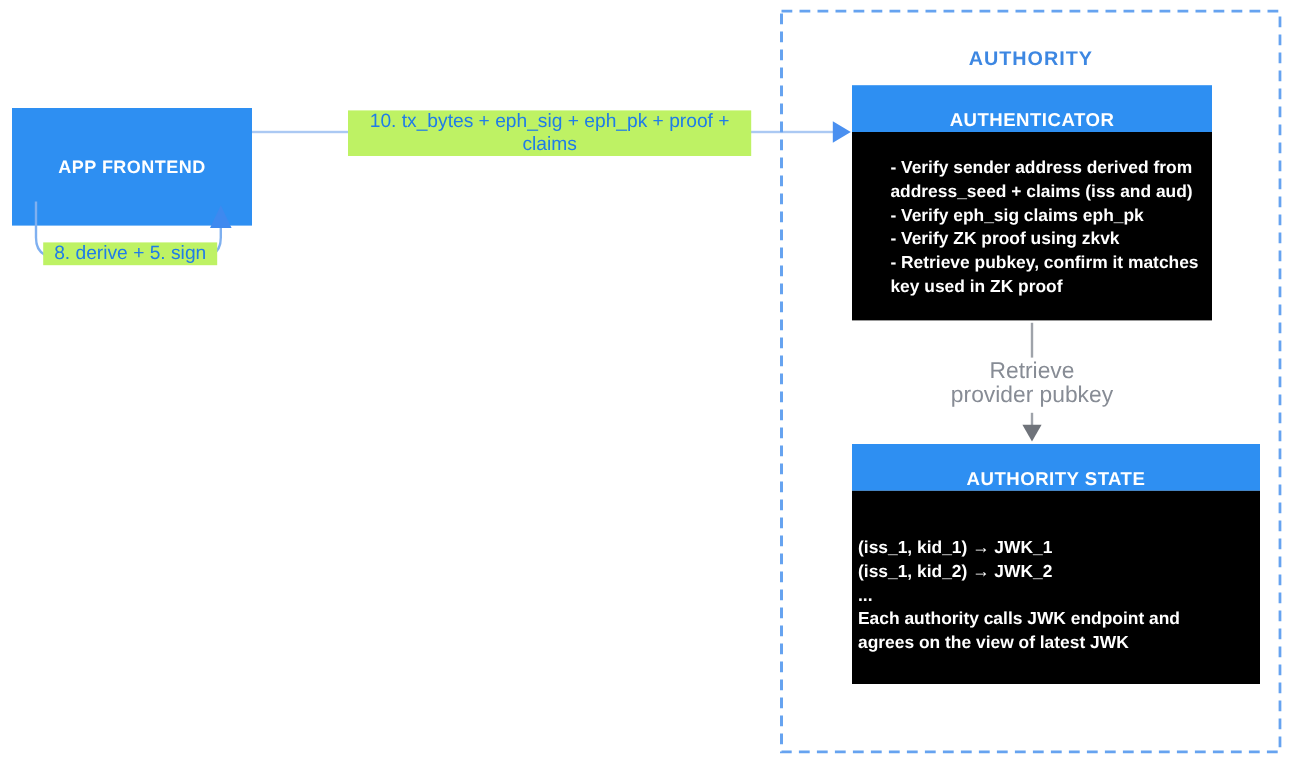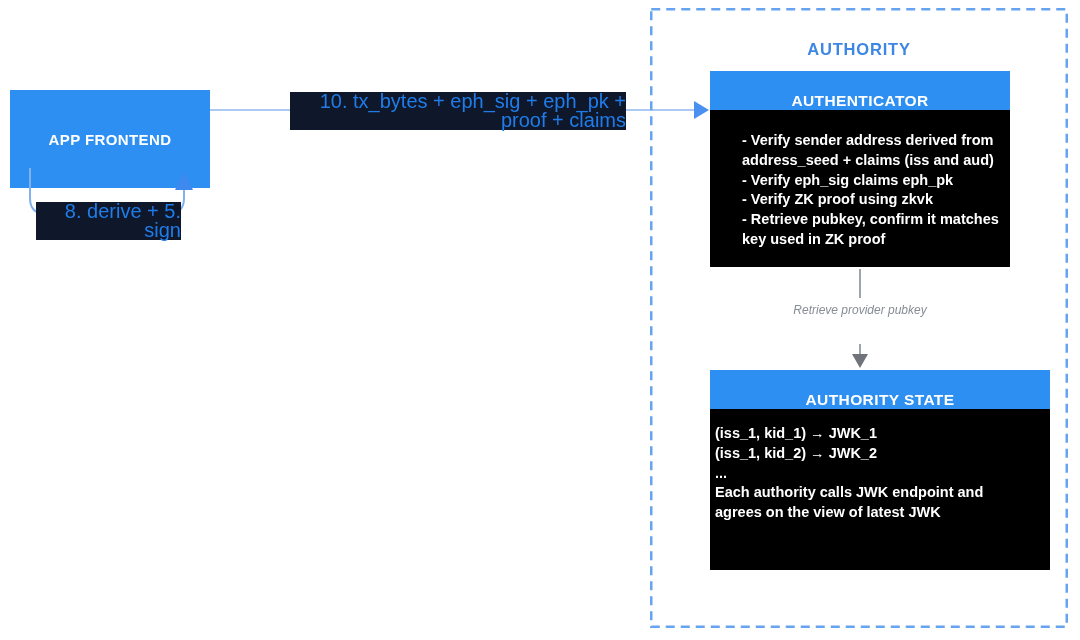--- a/index.html
+++ b/index.html
@@ -69,32 +69,31 @@
     border-left: 15px solid var(--edge-arrowhead-blue, #4a90f0);
   }
   .arrowhead-down {
     width: 0; height: 0;
     border-left: 8px solid transparent;
     border-right: 8px solid transparent;
     border-top: 14px solid var(--gray-arrowhead, #6f737a);
   }
   .edge-label-blue {
     color: var(--label-blue, #1f7ce8);
-    font-size: 20px;
+    font-size: 16px;
     line-height: 19px;
-    text-align: right;
-    background: #0f172a;
+    text-align: center;
+    background: #bef264;
   }
   .edge-label-gray {
     color: var(--gray-text, #878c95);
-    font-size: 12px;
+    font-size: 19px;
     line-height: 20px;
     text-align: center;
     background: #ffffff;
-    font-style: italic;
   }
   .container-title {
     color: var(--container-title-blue, #3d87e2);
     font-size: 16.5px;
     font-weight: 600;
     letter-spacing: 0.8px;
     text-align: center;
   }
 </style>
 </head>
@@ -137,21 +136,21 @@
 
   <div class="abs edge-line-v" style="left:859px; top:269px; height:29px;"></div>
   <div class="abs edge-label-gray" style="left:790px; top:300px; width:140px;">Retrieve provider pubkey</div>
   <div class="abs edge-line-v" style="left:859px; top:344px; height:11px;"></div>
   <div class="abs arrowhead-down" style="left:852px; top:354px;"></div>
 
   <div class="abs" style="left:710px; top:370px; width:340px;">
     <div class="node-header">
       <span>AUTHORITY STATE</span>
     </div>
-    <div class="node-body" style="height:161px; padding-top:15px;">
+    <div class="node-body" style="height:161px; padding-top:39px;">
       <div class="line">(iss_1, kid_1) → JWK_1</div>
       <div class="line">(iss_1, kid_2) → JWK_2</div>
       <div class="line">...</div>
       <div class="line">Each authority calls JWK endpoint and</div>
       <div class="line">agrees on the view of latest JWK</div>
     </div>
   </div>
 
 </div>
 

